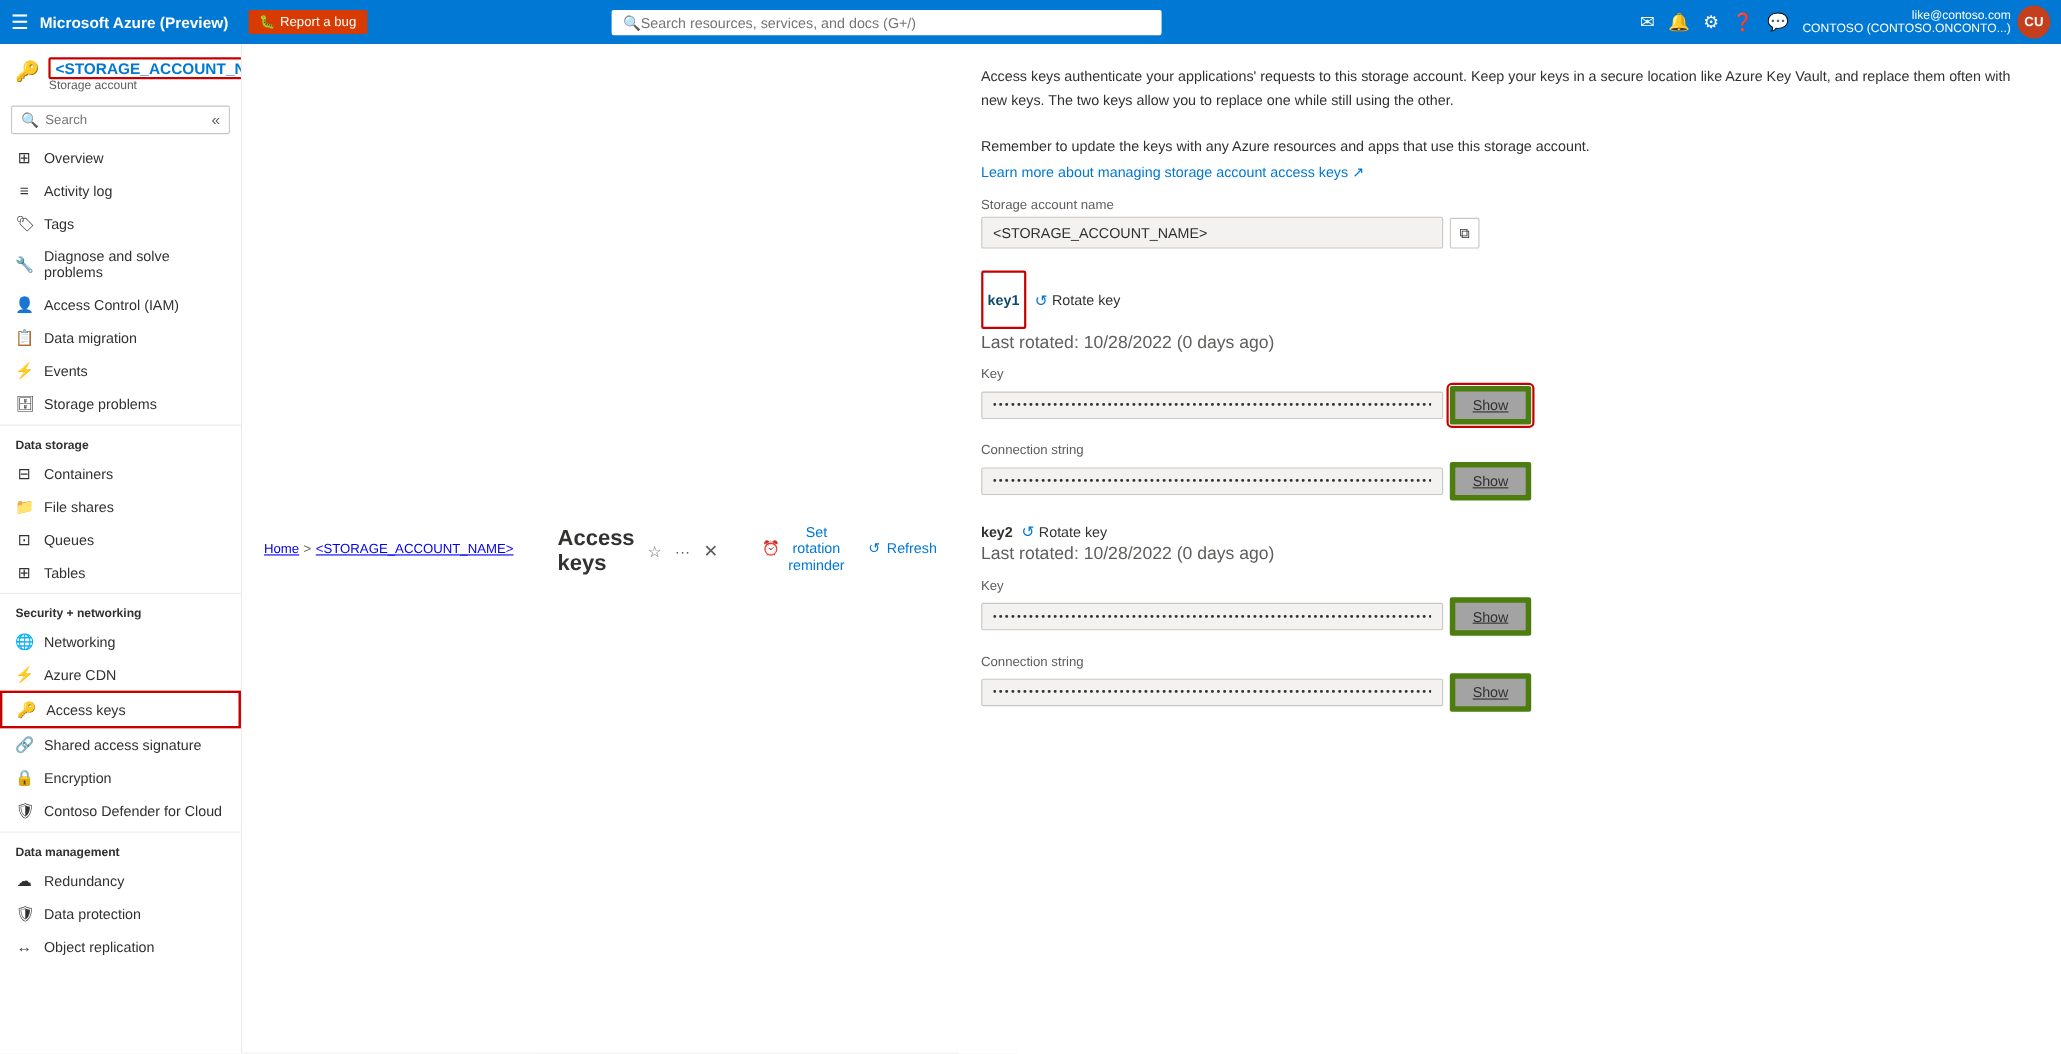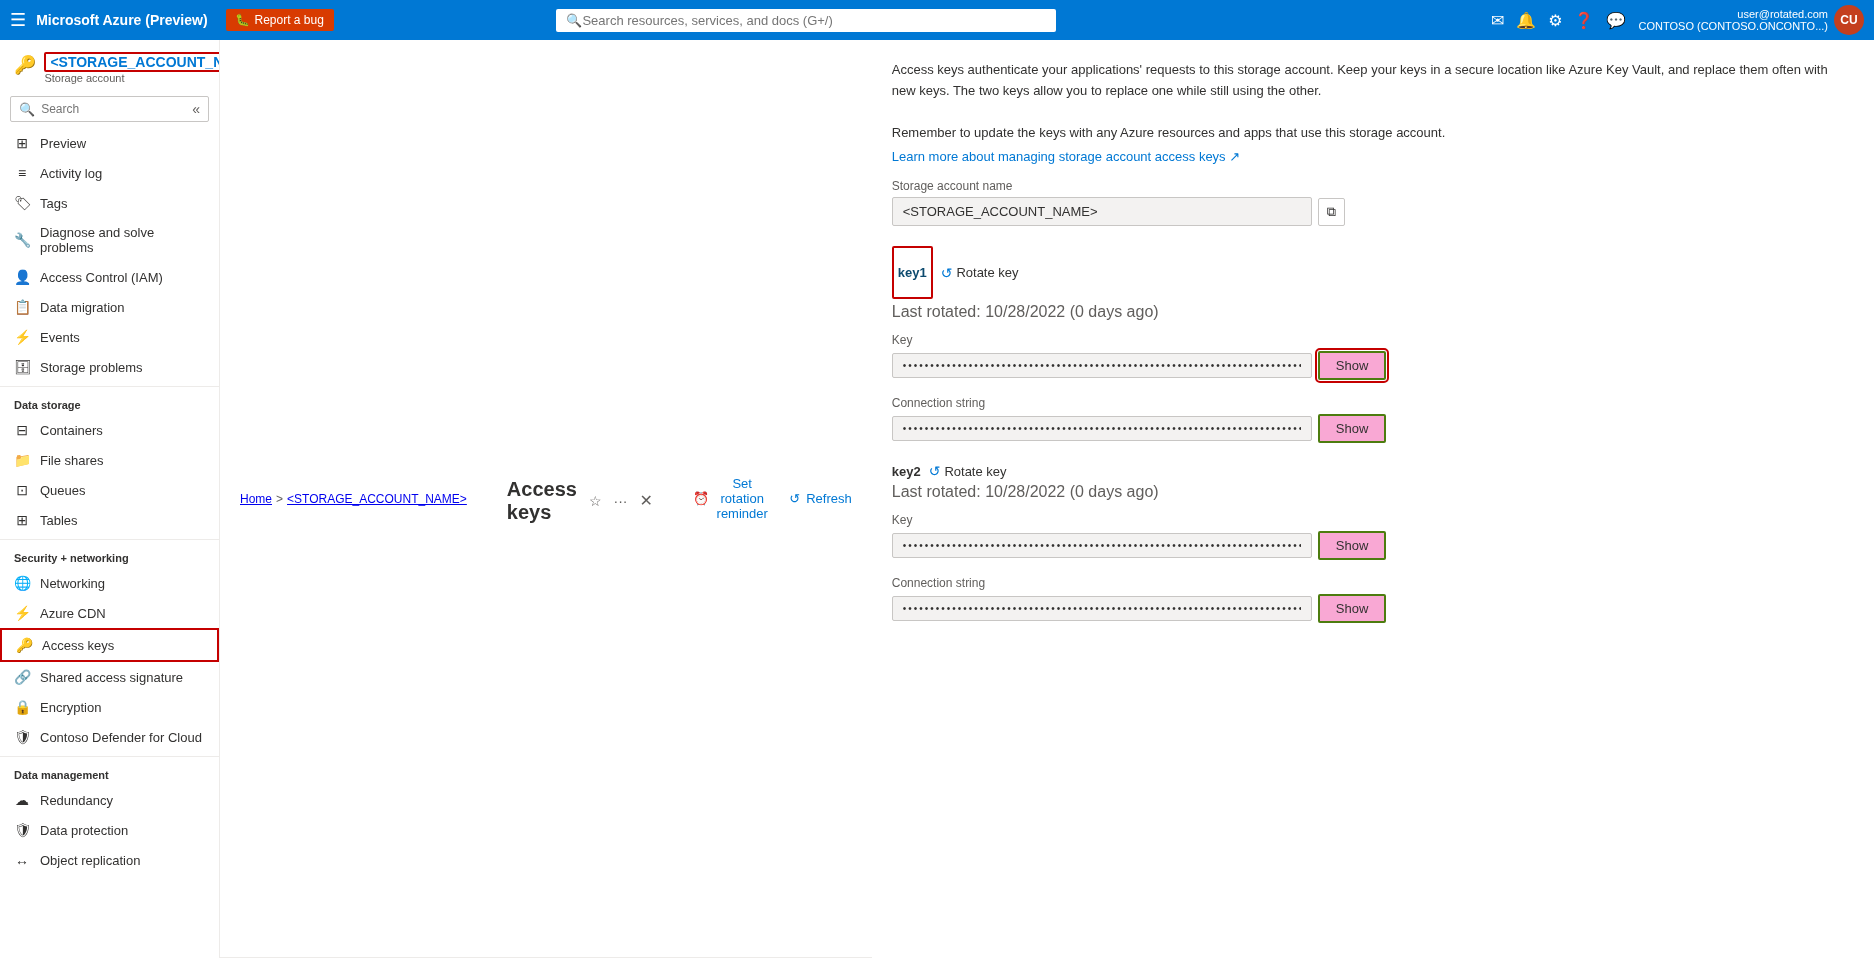--- a/index.html
+++ b/index.html
@@ -106,22 +106,22 @@
     .form-input {
       flex: 1; max-width: 420px; padding: 6px 10px; border: 1px solid #c8c6c4;
       font-size: 13px; color: #323130; background: #f3f2f1; border-radius: 2px;
     }
     .form-input.masked { color: #323130; letter-spacing: 2px; font-size: 10px; }
     .copy-btn {
       background: none; border: 1px solid #c8c6c4; padding: 5px 8px; cursor: pointer;
       border-radius: 2px; font-size: 13px; color: #323130;
     }
     .show-btn {
-      background: #f9a8d4; border: 2px solid #4d7c0f; padding: 5px 16px;
-      cursor: pointer; font-size: 13px; color: #323130; border-radius: 2px;
+      background: #a3a3a3; border: 5px solid #4d7c0f; padding: 5px 16px;
+      cursor: pointer; font-size: 13px; color: #323130; border-radius: 2px; text-decoration: underline;
     }
     .show-btn.highlighted { outline: 2px solid #c50000; outline-offset: 1px; }
 
     .key-section { margin-top: 20px; }
     .key-header {
       display: flex; align-items: center; gap: 8px; margin-bottom: 4px;
     }
     .key-label {
       font-size: 13px; font-weight: 600; color: #0c4a6e;
       border: 2px solid #c50000; padding: 17px 4px; border-radius: 2px;
@@ -152,21 +152,21 @@
     <input type="text" placeholder="Search resources, services, and docs (G+/)" style="">
   </div>
   <div class="topbar-icons">
     <span class="topbar-icon">✉</span>
     <span class="topbar-icon">🔔</span>
     <span class="topbar-icon">⚙</span>
     <span class="topbar-icon">❓</span>
     <span class="topbar-icon">💬</span>
     <div style="display:flex;align-items:center;gap:6px;">
       <div class="topbar-user">
-        <span>user@rotated.com</span>
+        <span>like@contoso.com</span>
         <span>CONTOSO (CONTOSO.ONCONTO...)</span>
       </div>
       <div class="topbar-avatar">CU</div>
     </div>
   </div>
 </div>
 
 <div class="main-layout">
 
   <div class="sidebar">
@@ -181,21 +181,21 @@
     <div class="sidebar-search">
       <span class="sidebar-search-icon">🔍</span>
       <input type="text" placeholder="Search" style="">
       <span class="sidebar-collapse-btn">«</span>
     </div>
 
     <div class="sidebar-nav">
 
       <div class="sidebar-item">
         <span class="sidebar-item-icon">⊞</span>
-        <span>Preview</span>
+        <span>Overview</span>
       </div>
       <div class="sidebar-item">
         <span class="sidebar-item-icon">≡</span>
         <span>Activity log</span>
       </div>
       <div class="sidebar-item">
         <span class="sidebar-item-icon">🏷</span>
         <span>Tags</span>
       </div>
       <div class="sidebar-item">

